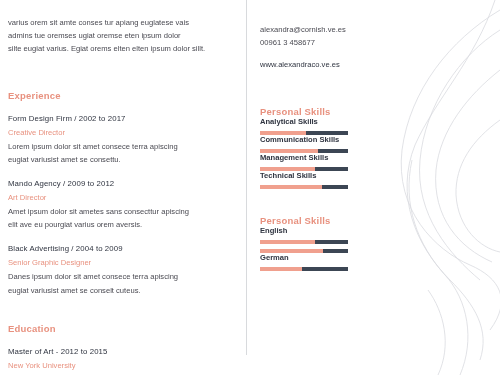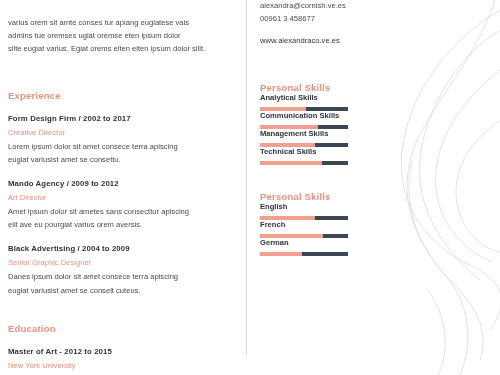--- a/index.html
+++ b/index.html
@@ -30,32 +30,32 @@
     margin-top:0;padding-top:16px;
   }
   .top-para div{white-space:nowrap;}
 
   .section-title{
     color:#e8917f;font-size:9.5px;font-weight:bold;letter-spacing:.2px;
   }
 
   .job{margin-top:13px;}
   .job-head{
-    font-size:7.8px;color:#2f3440;font-weight:bold;letter-spacing:.1px;
+    font-size:7.8px;color:#2f3440;font-weight:normal;letter-spacing:.1px;
   }
   .job-role{
     font-size:7.6px;color:#e8917f;margin-top:5px;
   }
   .job-desc{
     font-size:7.6px;line-height:13.2px;color:#4a4a52;margin-top:3px;
   }
   .job-desc div{white-space:nowrap;}
 
   
-  .contact{font-size:7.6px;line-height:12.6px;color:#4a4a52;}
+  .contact{font-size:7.6px;line-height:12.6px;color:#4a4a52;margin-top:24px;}
   .contact div{white-space:nowrap;}
   .contact .web{margin-top:10px;color:#2f3440;}
 
   .skill{}
   .skill-name{font-size:7.6px;color:#2f3440;font-weight:bold;}
   .bar-wrap{margin-top:5px;position:relative;height:4px;width:88px;}
   .bar-bg{position:absolute;left:0;top:0;height:4px;width:88px;background:#f0a08e;}
   .bar-fg{position:absolute;top:0;height:4px;background:#3c4654;}
 
   .skills-head{margin-top:16px;}
@@ -171,21 +171,20 @@
 
     <div class="skill">
       <div class="skill-name">English</div>
       <div class="bar-wrap">
         <div class="bar-bg"></div>
         <div class="bar-fg" style="width: 33.44px; left: 54.56px;"></div>
       </div>
     </div>
 
     <div class="skill">
-      <div class="skill-name">French</div>
       <div class="bar-wrap">
         <div class="bar-bg"></div>
         <div class="bar-fg" style="width: 24.64px; left: 63.36px;"></div>
       </div>
     </div>
 
     <div class="skill">
       <div class="skill-name">German</div>
       <div class="bar-wrap">
         <div class="bar-bg"></div>

